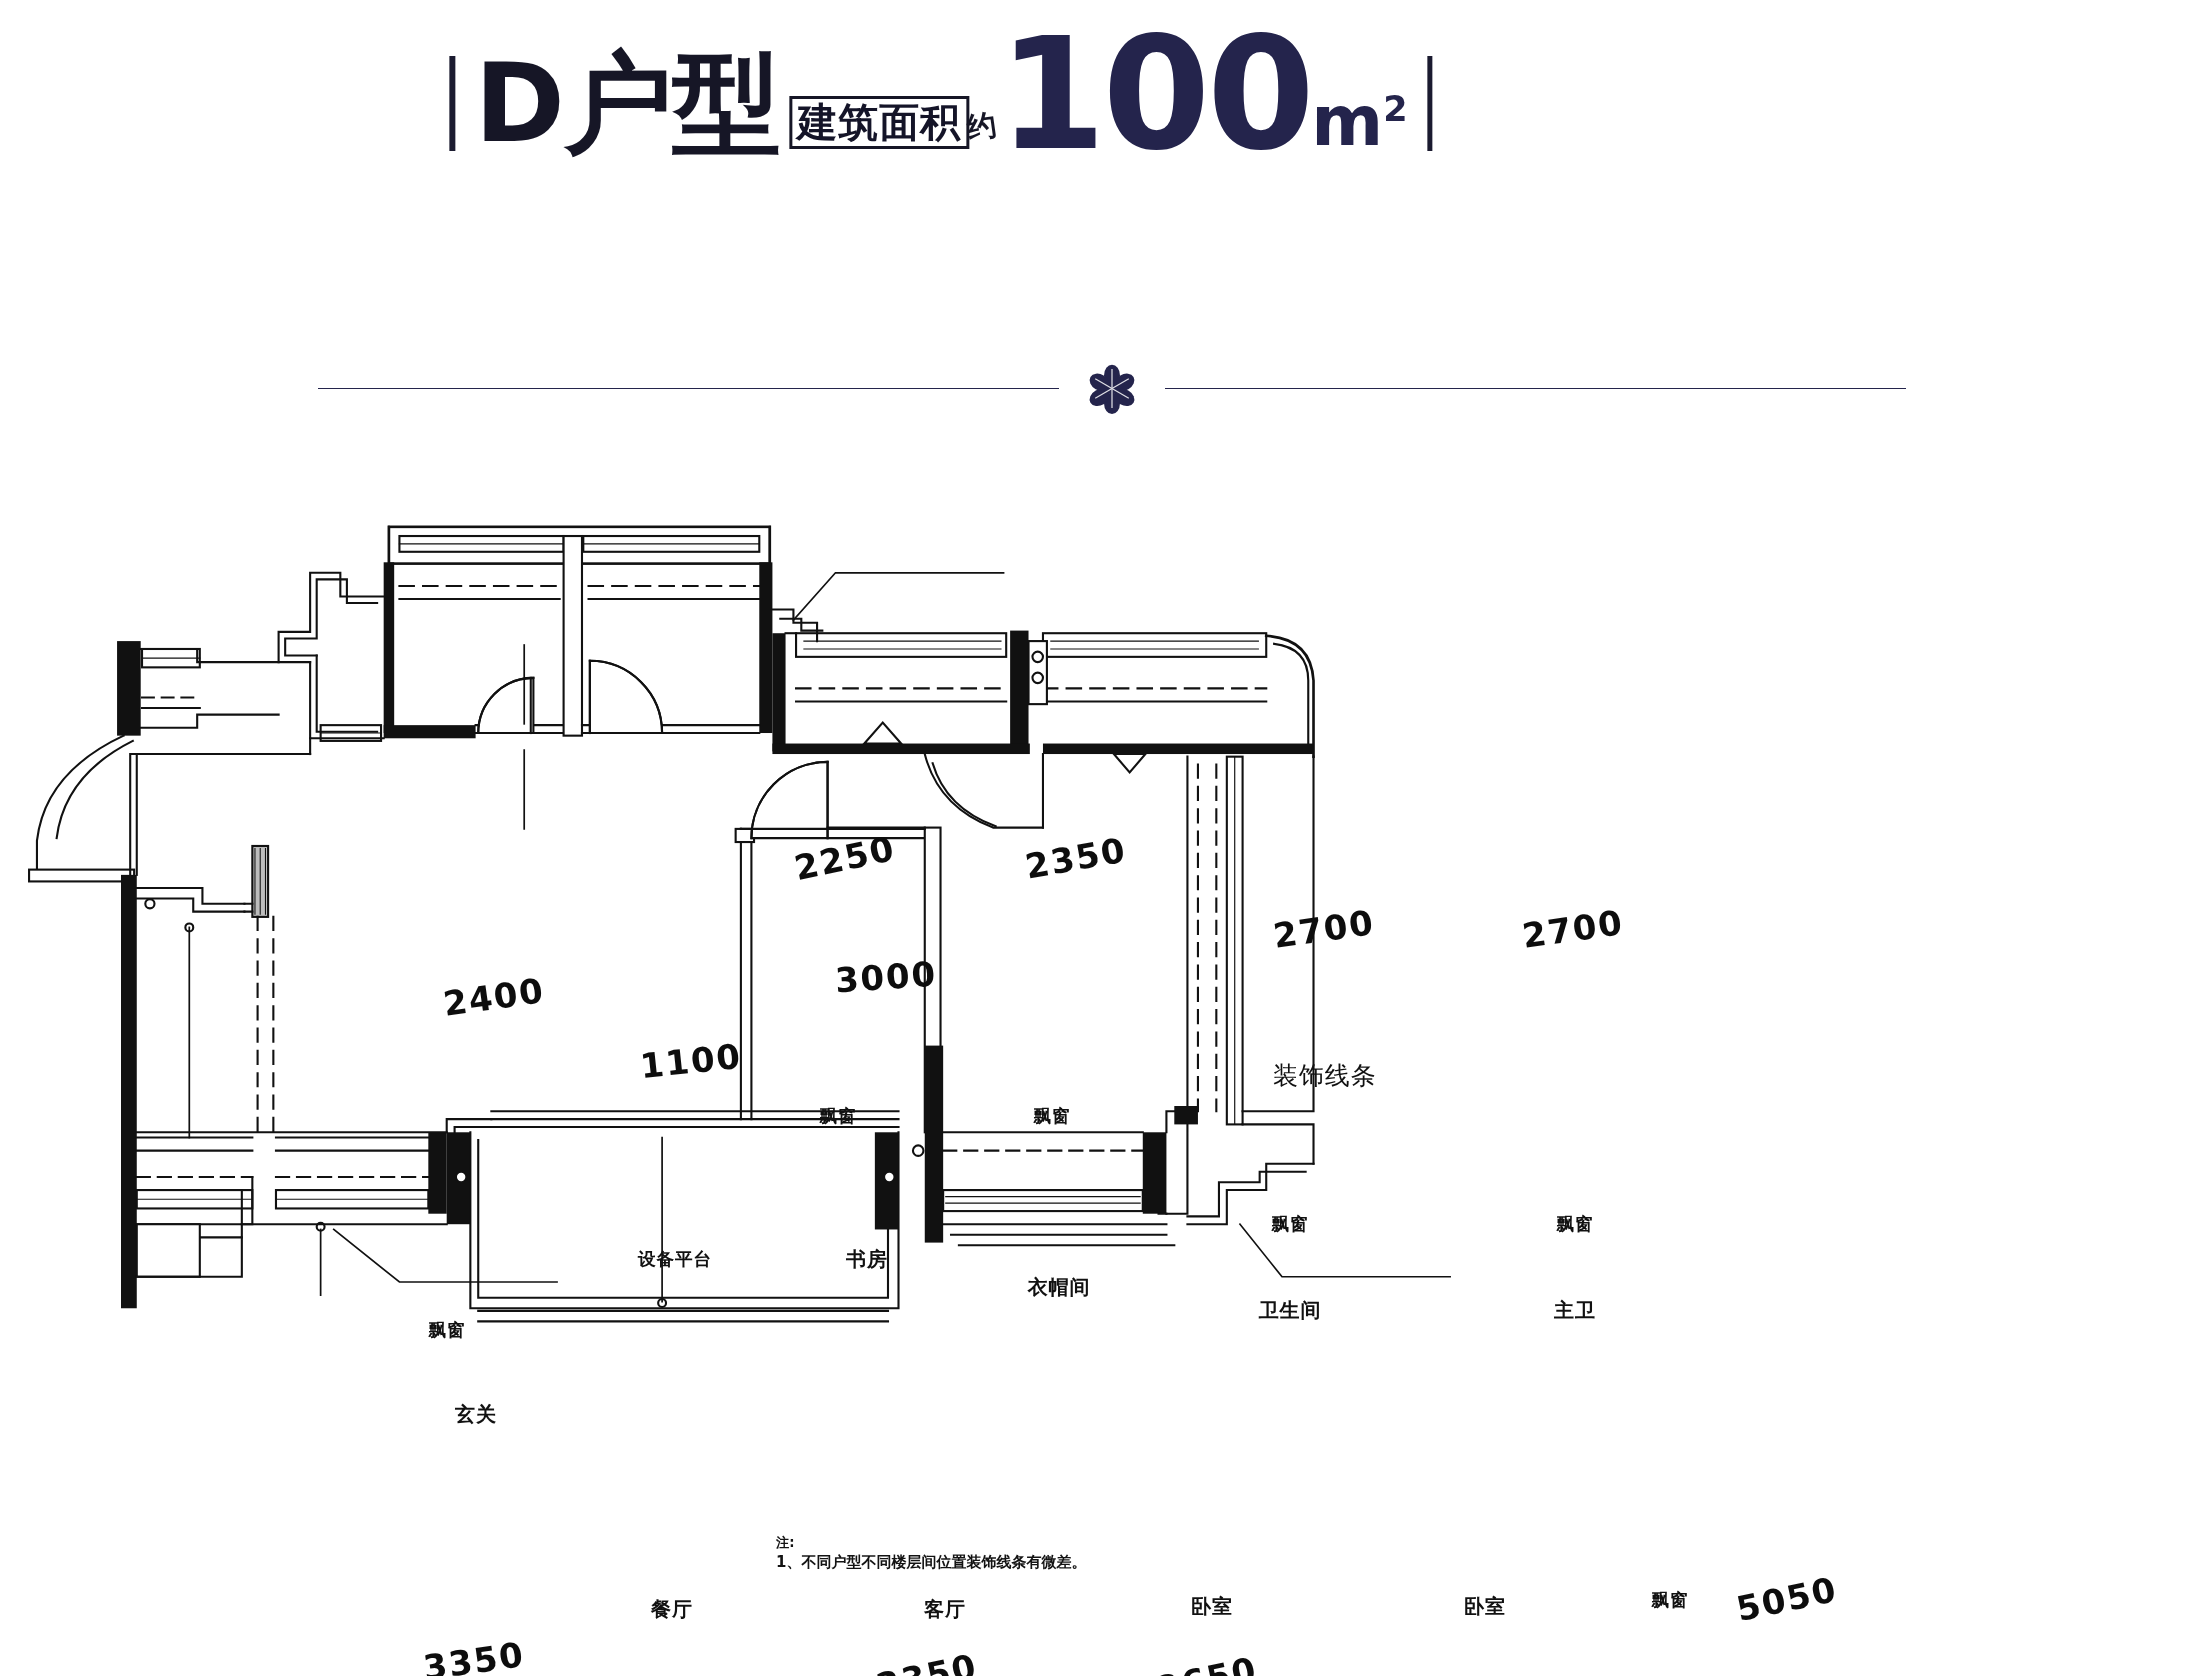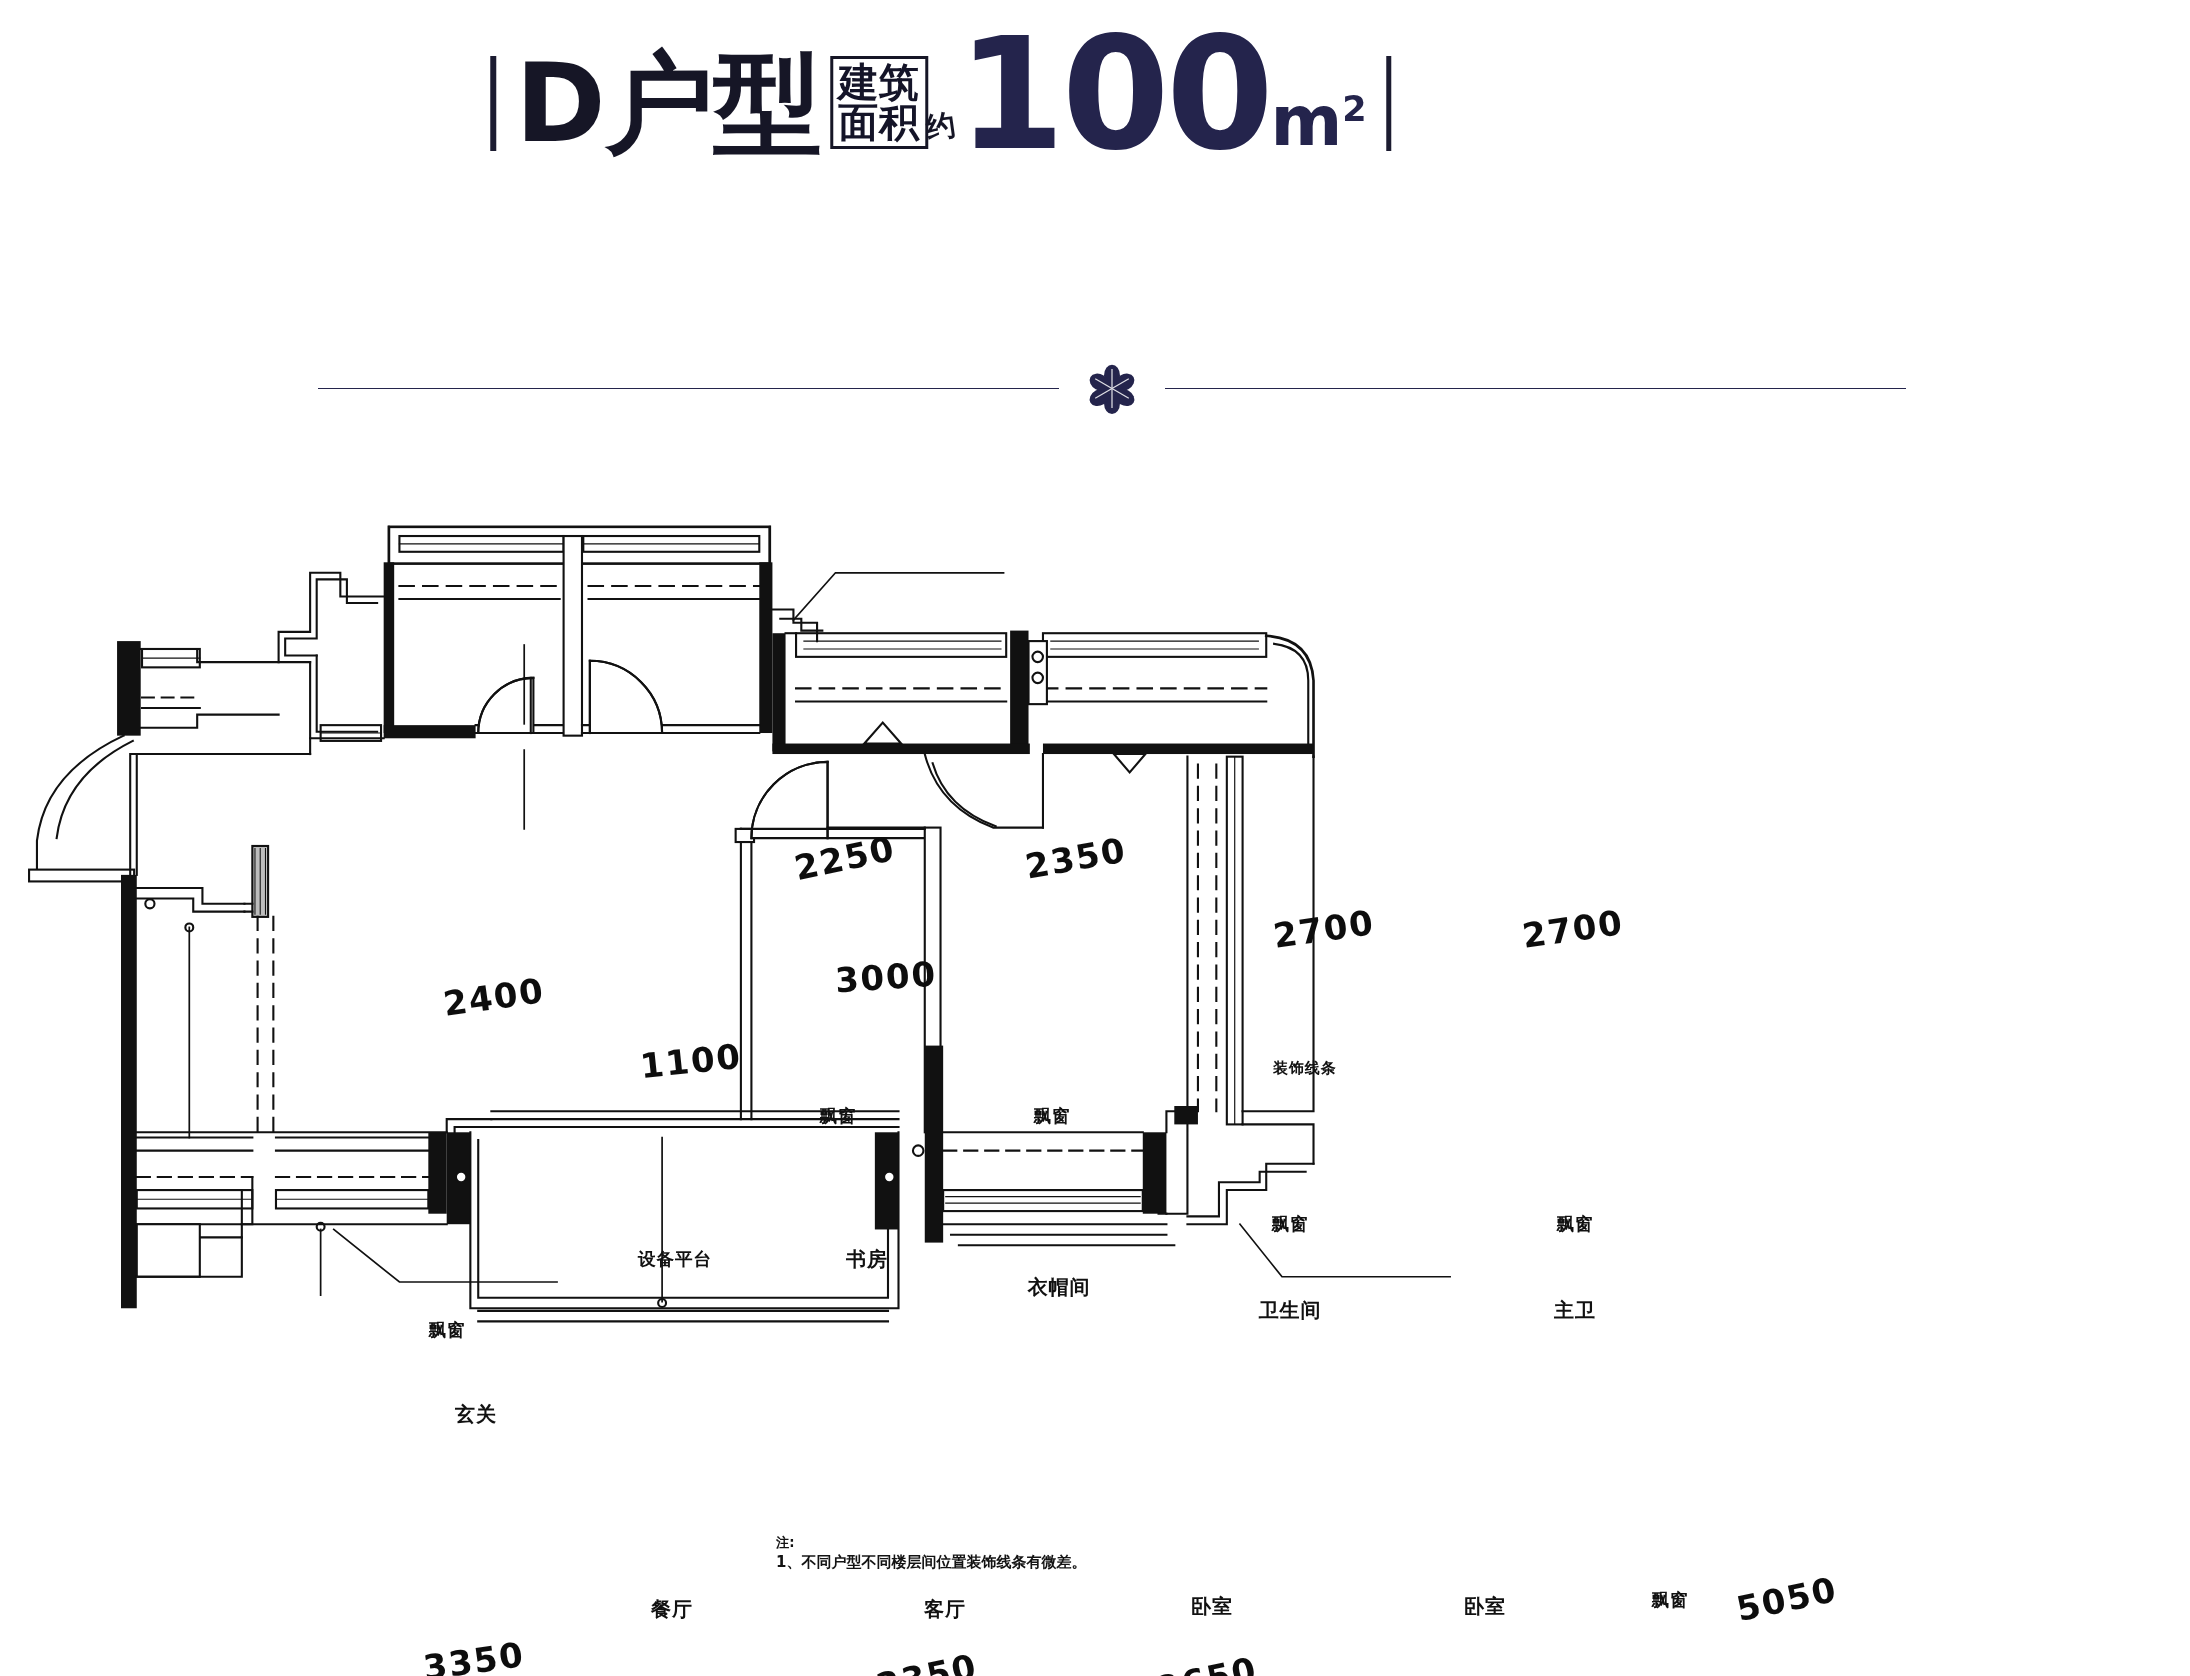--- a/index.html
+++ b/index.html
@@ -19,21 +19,21 @@
     width:5.3px;height:95px;background:#1b1b30;margin:0 19.4px 12.4px 19.4px;
     display:inline-block;
   }
   #title-main{
     font-size:109px;font-weight:700;line-height:1;
     letter-spacing:-0.9px;color:#161626;
     font-family:"DejaVu Sans","Liberation Sans",sans-serif;
     margin-bottom:5.3px;
   }
   #area-box{
-    display:inline-flex;flex-direction:column;justify-content:center;
+    display:inline-flex;justify-content:center;
     border:3.5px solid #161626;padding:2.6px 5.3px 4.4px 5.3px;
     margin:0 3.5px 14px 8.8px;line-height:1.0;
   }
   #area-box span{font-size:40px;font-weight:700;letter-spacing:0.9px;}
   #approx{
     font-size:29px;font-weight:700;color:#161626;
     align-self:flex-end;margin:0 1.8px 16px -5.3px;
     transform:rotate(-8deg);
     font-family:"DejaVu Sans","Liberation Sans",sans-serif;
   }
@@ -67,21 +67,21 @@
   }
   
   .rl{
     position:absolute;font-family:"DejaVu Sans","Liberation Sans",sans-serif;
     color:#111;white-space:nowrap;font-size:20px;letter-spacing:0.9px;
     transform:translate(-50%,-50%);font-weight:600;
   }
   .rl.sm{font-size:17.6px;}
   .ann{
     position:absolute;font-family:"DejaVu Sans","Liberation Sans",sans-serif;
-    color:#111;white-space:nowrap;font-size:15px;letter-spacing:0.9px;font-weight:700;text-align:center;
+    color:#111;white-space:nowrap;font-size:25px;letter-spacing:0.9px;font-weight:400;text-align:center;
   }
   #notes{
     position:absolute;left:776px;top:1533px;
     font-family:"DejaVu Sans","Liberation Sans",sans-serif;
     font-size:15px;line-height:1.45;color:#131313;font-weight:600;
   }
   #notes .nt-head{font-size:13.2px;}
 </style>
 </head>
 <body>

